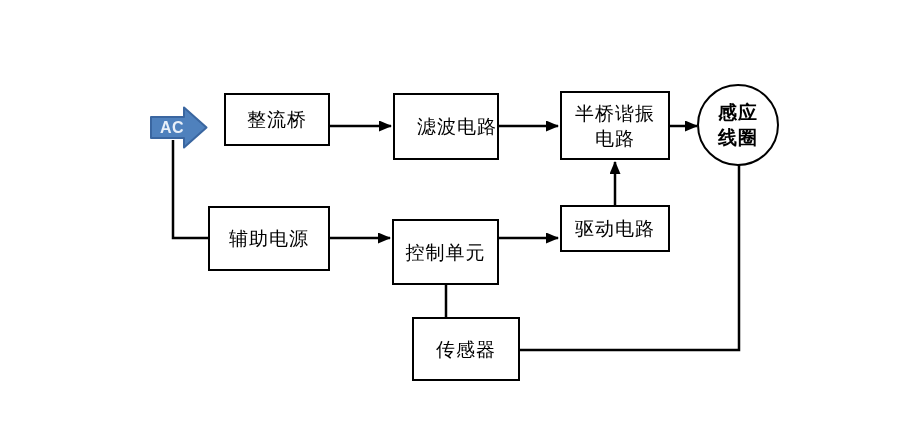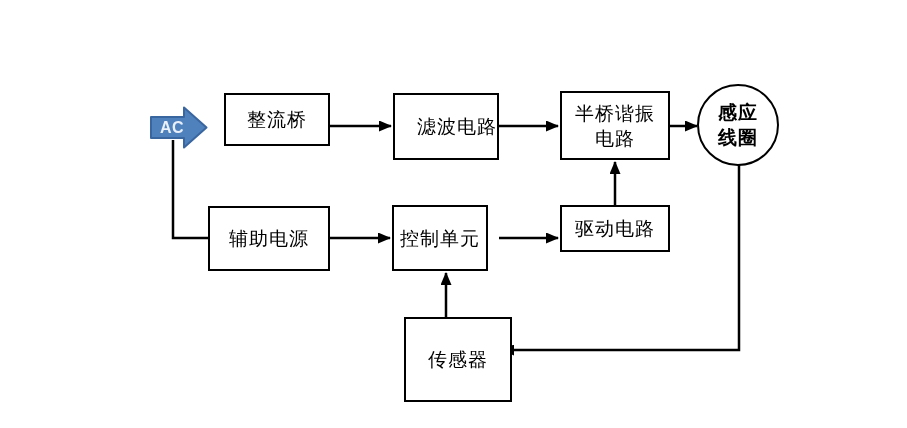--- a/index.html
+++ b/index.html
@@ -68,25 +68,25 @@
 
   <div class="block circle" style="left:681px; top:84px; width:82px; height:82px;">
     <span class="ln">感应</span>
     <span class="ln">线圈</span>
   </div>
 
   <div class="block" style="left:192px; top:206px; width:122px; height:65px;font-family:Liberation Serif, serif;">
     <span class="ln">辅助电源</span>
   </div>
 
-  <div class="block" style="left:376px; top:205px; width:96px; height:66px;text-align:center;">
+  <div class="block" style="left:376px; top:219px; width:107px; height:66px;text-align:center;">
     <span class="ln">控制单元</span>
   </div>
 
   <div class="block" style="left:544px; top:205px; width:110px; height:47px;">
     <span class="ln">驱动电路</span>
   </div>
 
-  <div class="block" style="left:388px; top:317px; width:108px; height:85px;">
+  <div class="block" style="left:396px; top:317px; width:108px; height:64px;">
     <span class="ln">传感器</span>
   </div>
 
 </div>
 
 </body></html>

